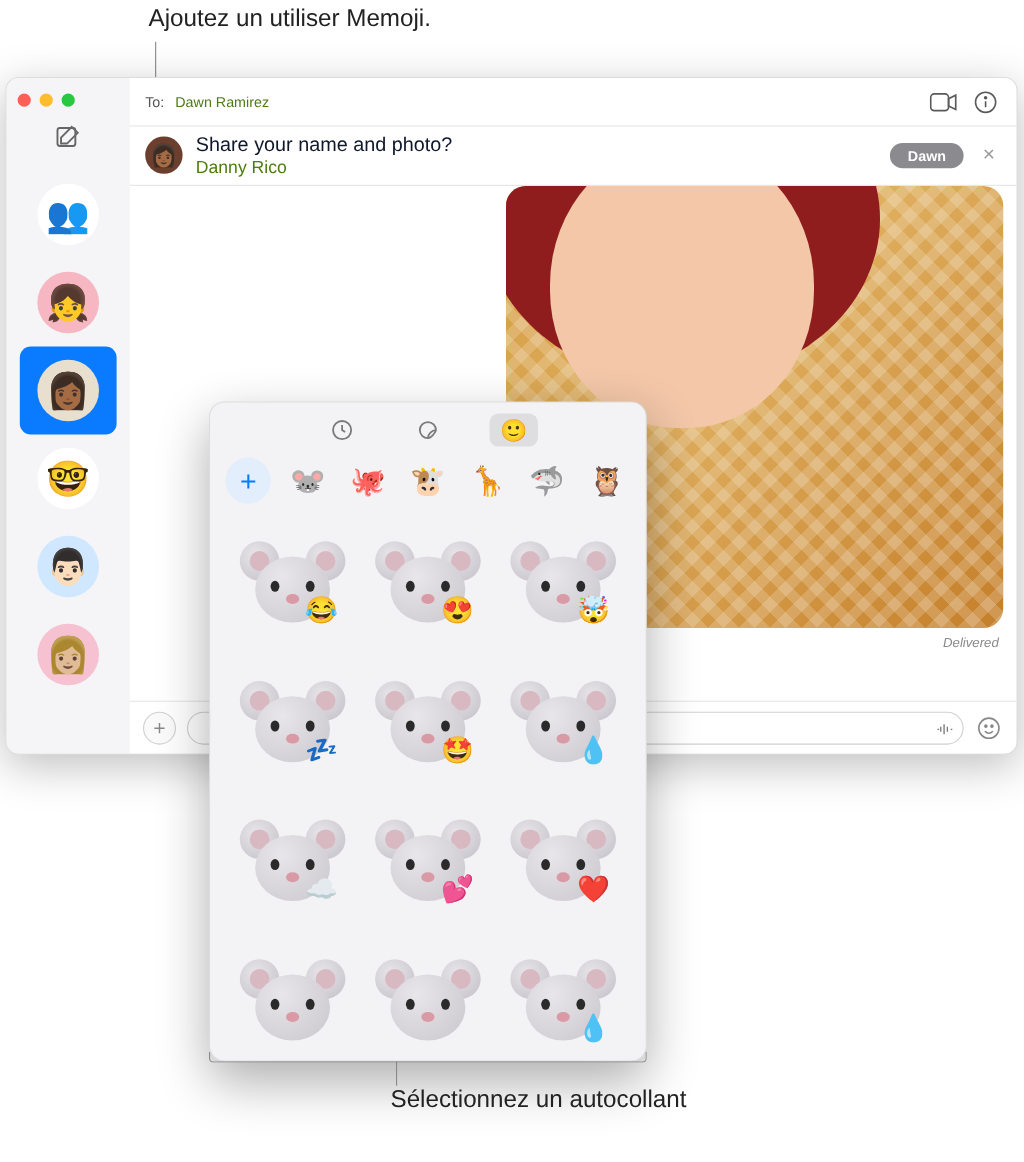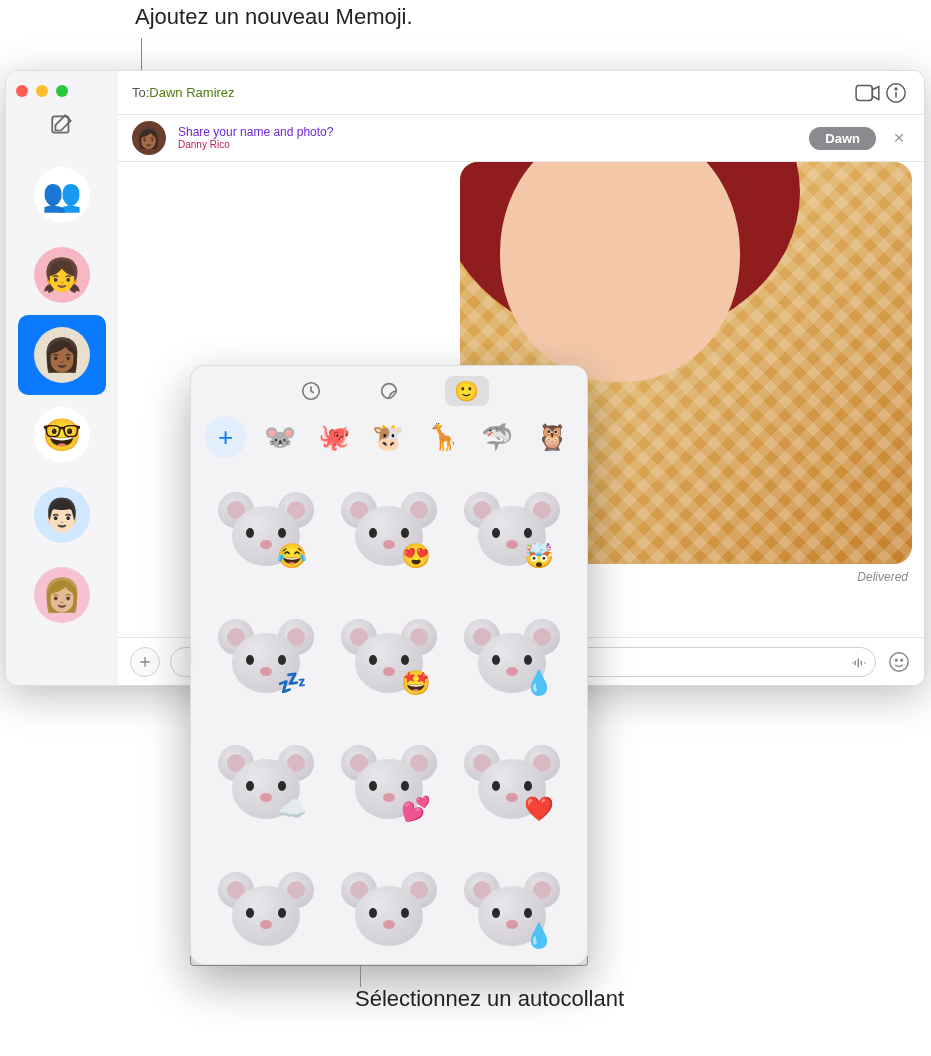--- a/index.html
+++ b/index.html
@@ -103,40 +103,41 @@
     display: flex;
     flex-direction: column;
     background:#fff;
   }
   .topbar {
     height: 44px;
     border-bottom: 1px solid #e5e5e5;
     display:flex;
     align-items:center;
     padding: 0 14px;
+    gap: 10px;
     font-size: 13px;
     color:#555;
   }
   .topbar .spacer{flex:1}
   .iconbtn { width:28px;height:22px;color:#5a5a5a;display:flex;align-items:center;justify-content:center;}
   .banner {
     display:flex;
     align-items:center;
     gap:12px;
     padding: 6px 14px;
     border-bottom: 1px solid #e5e5e5;
   }
   .banner-avatar {
     width:34px;height:34px;border-radius:50%;
     background:#6b3e2e;display:flex;align-items:center;justify-content:center;
     font-size:20px;
   }
   .banner-text{flex:1;line-height:1.2}
-  .banner-title{font-size:12px;color:#6d28d9}
-  .banner-sub{font-size:10px;color:#be185d}
+  .banner-title{font-size:18px;color:#0f172a}
+  .banner-sub{font-size:16px;color:#4d7c0f}
   .share-btn{
     background:#8a8a8f;color:#fff;border:none;
     font-size:13px;font-weight:600;
     padding:4px 16px;border-radius:20px;
   }
   .close-x{color:#999;font-size:19px;width:22px;text-align:center}
   .chat{
     flex:1;position:relative;font-style:italic;
   }
   .photo {
@@ -272,21 +273,21 @@
   .bracket-bottom{
     position:absolute;
     left:190px;top:956px;width:398px;height:10px;
     border-left:1px solid #888;border-right:1px solid #888;border-bottom:1px solid #888;
     border-bottom-left-radius:4px;border-bottom-right-radius:4px;
   }
 </style>
 </head>
 <body>
 
-<div class="callout-top">Ajoutez un nouveau Memoji.</div>
+<div class="callout-top">Ajoutez un utiliser Memoji.</div>
 <div class="callout-line-v1"></div>
 <div class="callout-line-h1"></div>
 
 <div class="window">
   <div class="sidebar">
     <div class="traffic">
       <div class="tdot r"></div>
       <div class="tdot y"></div>
       <div class="tdot g"></div>
     </div>

